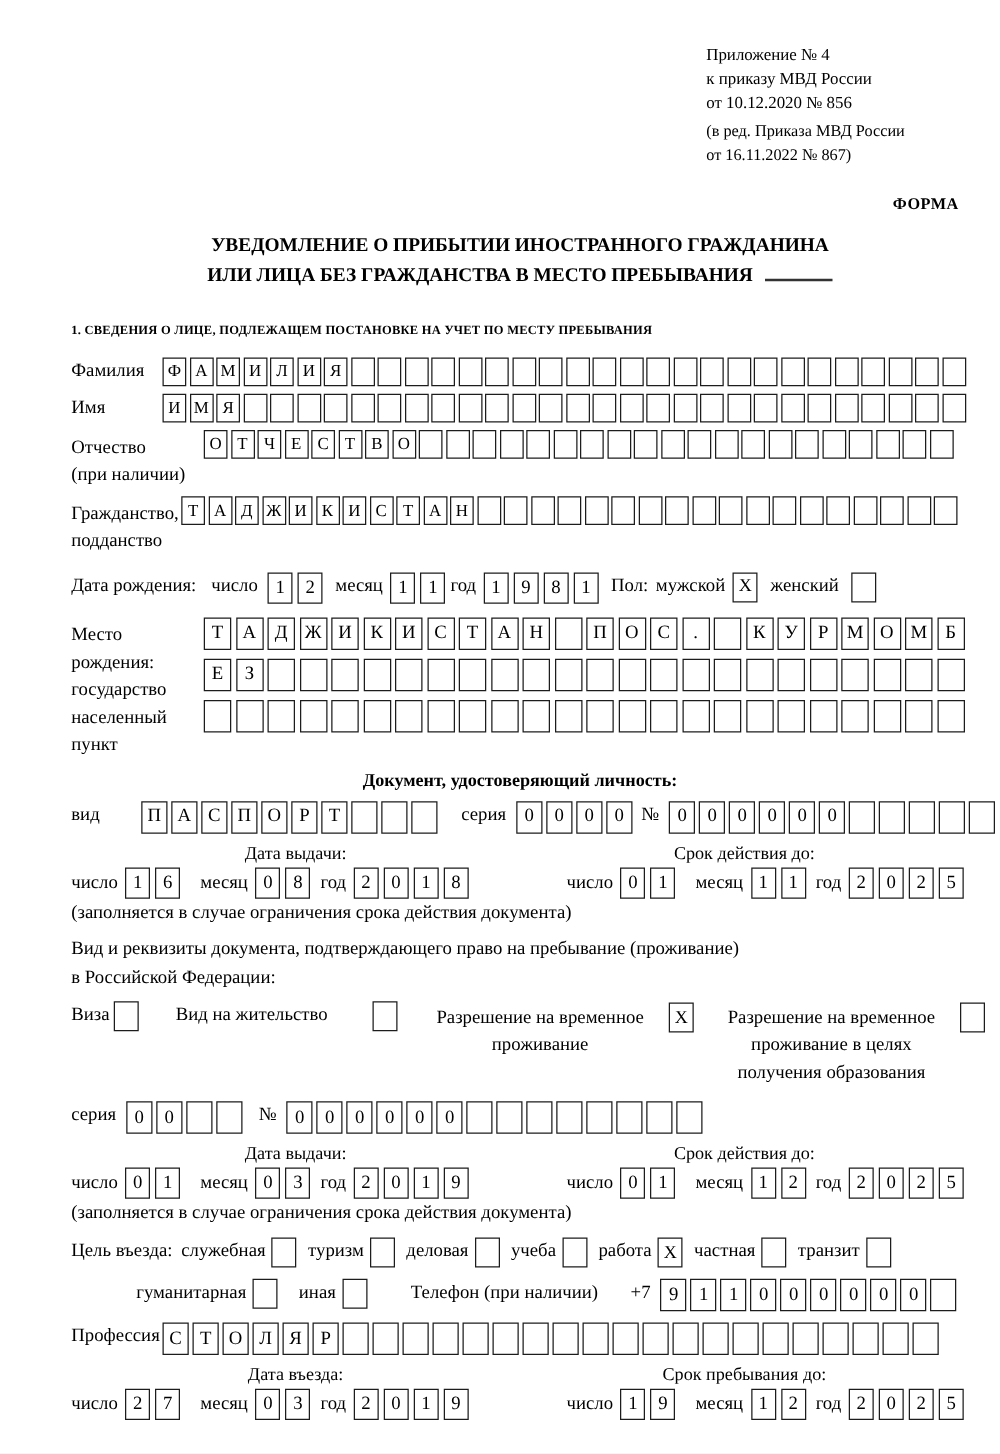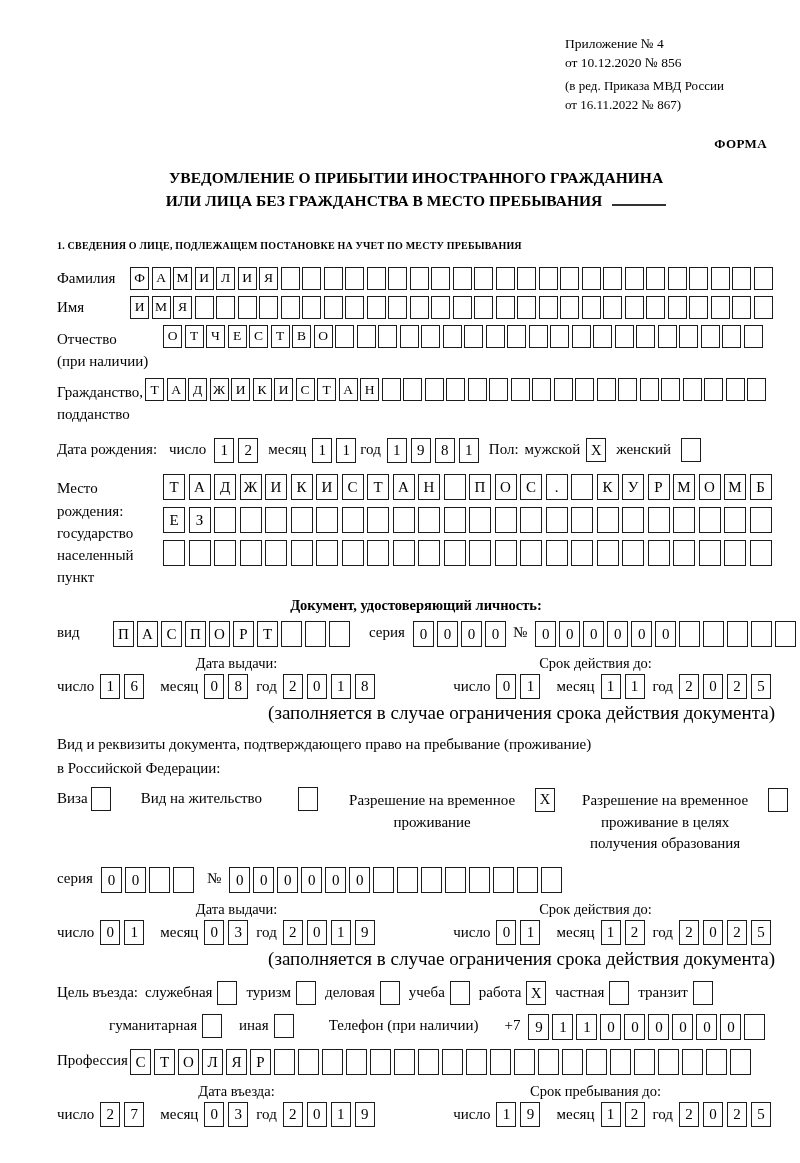--- a/index.html
+++ b/index.html
@@ -49,40 +49,41 @@
   .bp-grids > div { margin-bottom: 7px; }
   
   .doc-header { text-align: center; font-weight: bold; font-size: 14.5px; margin-top: 9px; }
   
   .datecols { display: flex; margin-top: 8px; justify-content: flex-end; }
   .datecol { width: 50%; }
   .datecap { text-align: center; font-size: 14.5px; margin-bottom: 2px; }
   .dateline { display: flex; align-items: center; }
   .dl-lbl { flex: none; margin-right: 6px; }
   .dl-gap { margin-left: 12px; }
-  .datenote { text-align: right; font-size: 19px; margin-top: 3px; }
+  .datenote { text-align: left; font-size: 15px; margin-top: 3px; }
   
   .intro { margin-top: 9px; line-height: 1.55; }
   .optrow { display: flex; align-items: flex-start; margin-top: 7px; }
   .optblock { flex: none; width: 188px; text-align: center; line-height: 1.45; padding-top: 3px; }
   .optlbl { flex: none; padding-top: 3px; }
   .ocbx { margin-left: 9px; margin-top: 1px; }
   
   .p-item { display: inline-flex; align-items: flex-start; margin-right: 9px; }
   .p-item .inlbl { margin-right: 5px; }
   .purp2 { margin-left: 52px; }
 </style>
 </head>
 <body>
 
 <div class="page">
 
   <div class="hdr">
     <div class="hdr-block">
       <div>Приложение № 4</div>
+      <div>к приказу МВД России</div>
       <div>от 10.12.2020 № 856</div>
       <div class="hdr-ed hdr-ed-first">(в ред. Приказа МВД России</div>
       <div class="hdr-ed">от 16.11.2022 № 867)</div>
     </div>
   </div>
 
   <div class="forma">ФОРМА</div>
 
   <div class="title">
     <div>УВЕДОМЛЕНИЕ О ПРИБЫТИИ ИНОСТРАННОГО ГРАЖДАНИНА</div>

